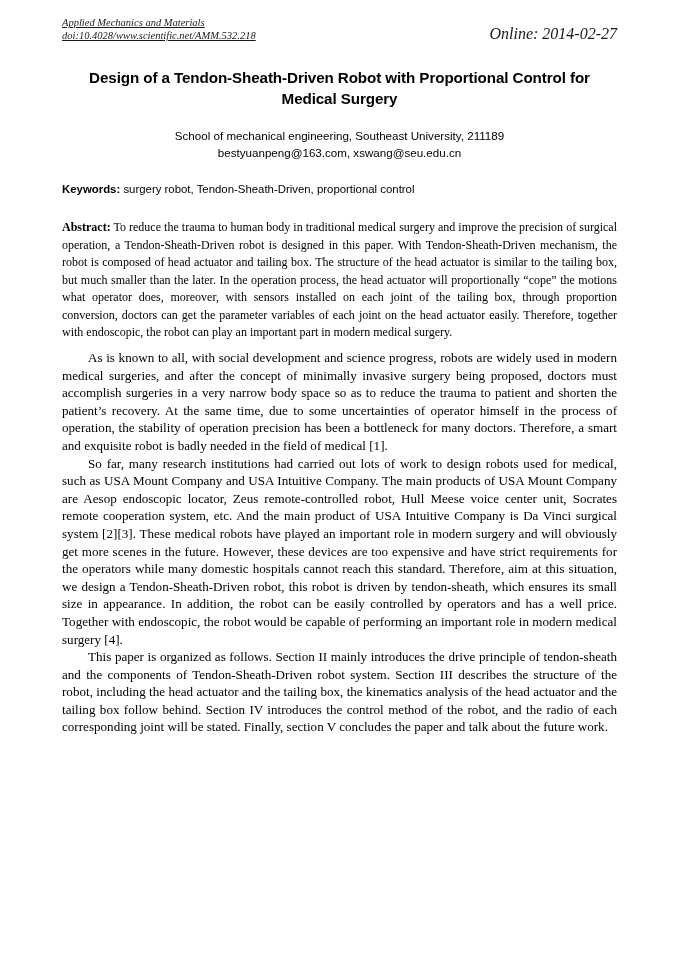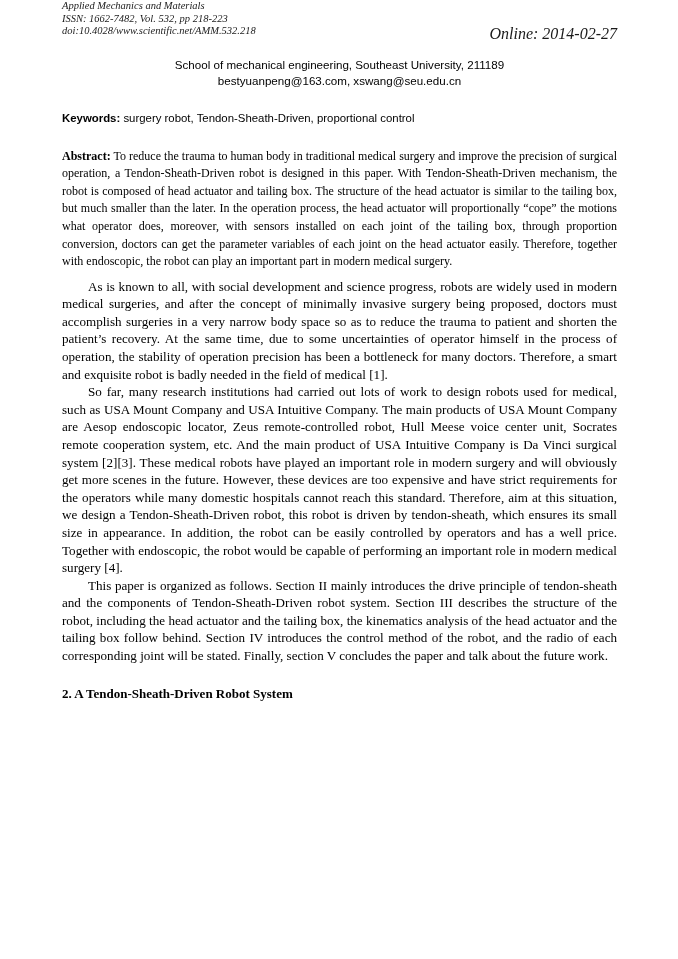--- a/index.html
+++ b/index.html
@@ -22,25 +22,27 @@
   .content {
     position: absolute;
     left: 62px;
     top: 0;
     width: 555px;
   }
 
   
   .jhead {
     position: relative;
+    padding-top: 17px;
     font-family: "Liberation Serif", serif;
     font-style: italic;
     font-size: 10.5px;
     line-height: 12.6px;
     color: #1a1a1a;
+    text-decoration: underline;
   }
   .jhead .jline {
     white-space: nowrap;
   }
   .jhead .online {
     position: absolute;
     right: 0;
     top: 28px;
     font-style: italic;
     font-size: 16px;
@@ -142,34 +144,33 @@
   }
 </style>
 </head>
 <body>
 
 <div class="page">
   <div class="content">
 
     <div class="jhead">
       <div class="jline">Applied Mechanics and Materials</div>
-      <div class="jline">ISSN: 1662-7482, Vol. 532, pp 218-223</div>
       <div class="jline">doi:10.4028/www.scientific.net/AMM.532.218</div>
       <div class="online">Online: 2014-02-27</div>
     </div>
 
+    <div class="title">Design of a Tendon-Sheath-Driven Robot with Proportional Control for Medical Surgery</div>
 
 
     <div class="affil">School of mechanical engineering, Southeast University, 211189</div>
     <div class="emails">bestyuanpeng@163.com, xswang@seu.edu.cn</div>
 
     <div class="keywords"><span class="kw-label">Keywords:</span> <span>surgery robot, Tendon-Sheath-Driven, proportional control</span></div>
 
     <div class="abstract"><span class="ab-label">Abstract:</span> <span>To reduce the trauma to human body in traditional medical surgery and improve the precision of surgical operation, a Tendon-Sheath-Driven robot is designed in this paper. With Tendon-Sheath-Driven mechanism, the robot is composed of head actuator and tailing box. The structure of the head actuator is similar to the tailing box, but much smaller than the later. In the operation process, the head actuator will proportionally “cope” the motions what operator does, moreover, with sensors installed on each joint of the tailing box, through proportion conversion, doctors can get the parameter variables of each joint on the head actuator easily. Therefore, together with endoscopic, the robot can play an important part in modern medical surgery.</span></div>
 
     <p class="para first">As is known to all, with social development and science progress, robots are widely used in modern medical surgeries, and after the concept of minimally invasive surgery being proposed, doctors must accomplish surgeries in a very narrow body space so as to reduce the trauma to patient and shorten the patient’s recovery. At the same time, due to some uncertainties of operator himself in the process of operation, the stability of operation precision has been a bottleneck for many doctors. Therefore, a smart and exquisite robot is badly needed in the field of medical [1].</p>
     <p class="para tight">So far, many research institutions had carried out lots of work to design robots used for medical, such as USA Mount Company and USA Intuitive Company. The main products of USA Mount Company are Aesop endoscopic locator, Zeus remote-controlled robot, Hull Meese voice center unit, Socrates remote cooperation system, etc. And the main product of USA Intuitive Company is Da Vinci surgical system [2][3]. These medical robots have played an important role in modern surgery and will obviously get more scenes in the future. However, these devices are too expensive and have strict requirements for the operators while many domestic hospitals cannot reach this standard. Therefore, aim at this situation, we design a Tendon-Sheath-Driven robot, this robot is driven by tendon-sheath, which ensures its small size in appearance. In addition, the robot can be easily controlled by operators and has a well price. Together with endoscopic, the robot would be capable of performing an important role in modern medical surgery [4].</p>
     <p class="para tight">This paper is organized as follows. Section II mainly introduces the drive principle of tendon-sheath and the components of Tendon-Sheath-Driven robot system. Section III describes the structure of the robot, including the head actuator and the tailing box, the kinematics analysis of the head actuator and the tailing box follow behind. Section IV introduces the control method of the robot, and the radio of each corresponding joint will be stated. Finally, section V concludes the paper and talk about the future work.</p>
 
-    <div class="section-head s2">2. A Tendon-Sheath-Driven Robot System</div>
 
   </div>
 </div>
 
 </body></html>

